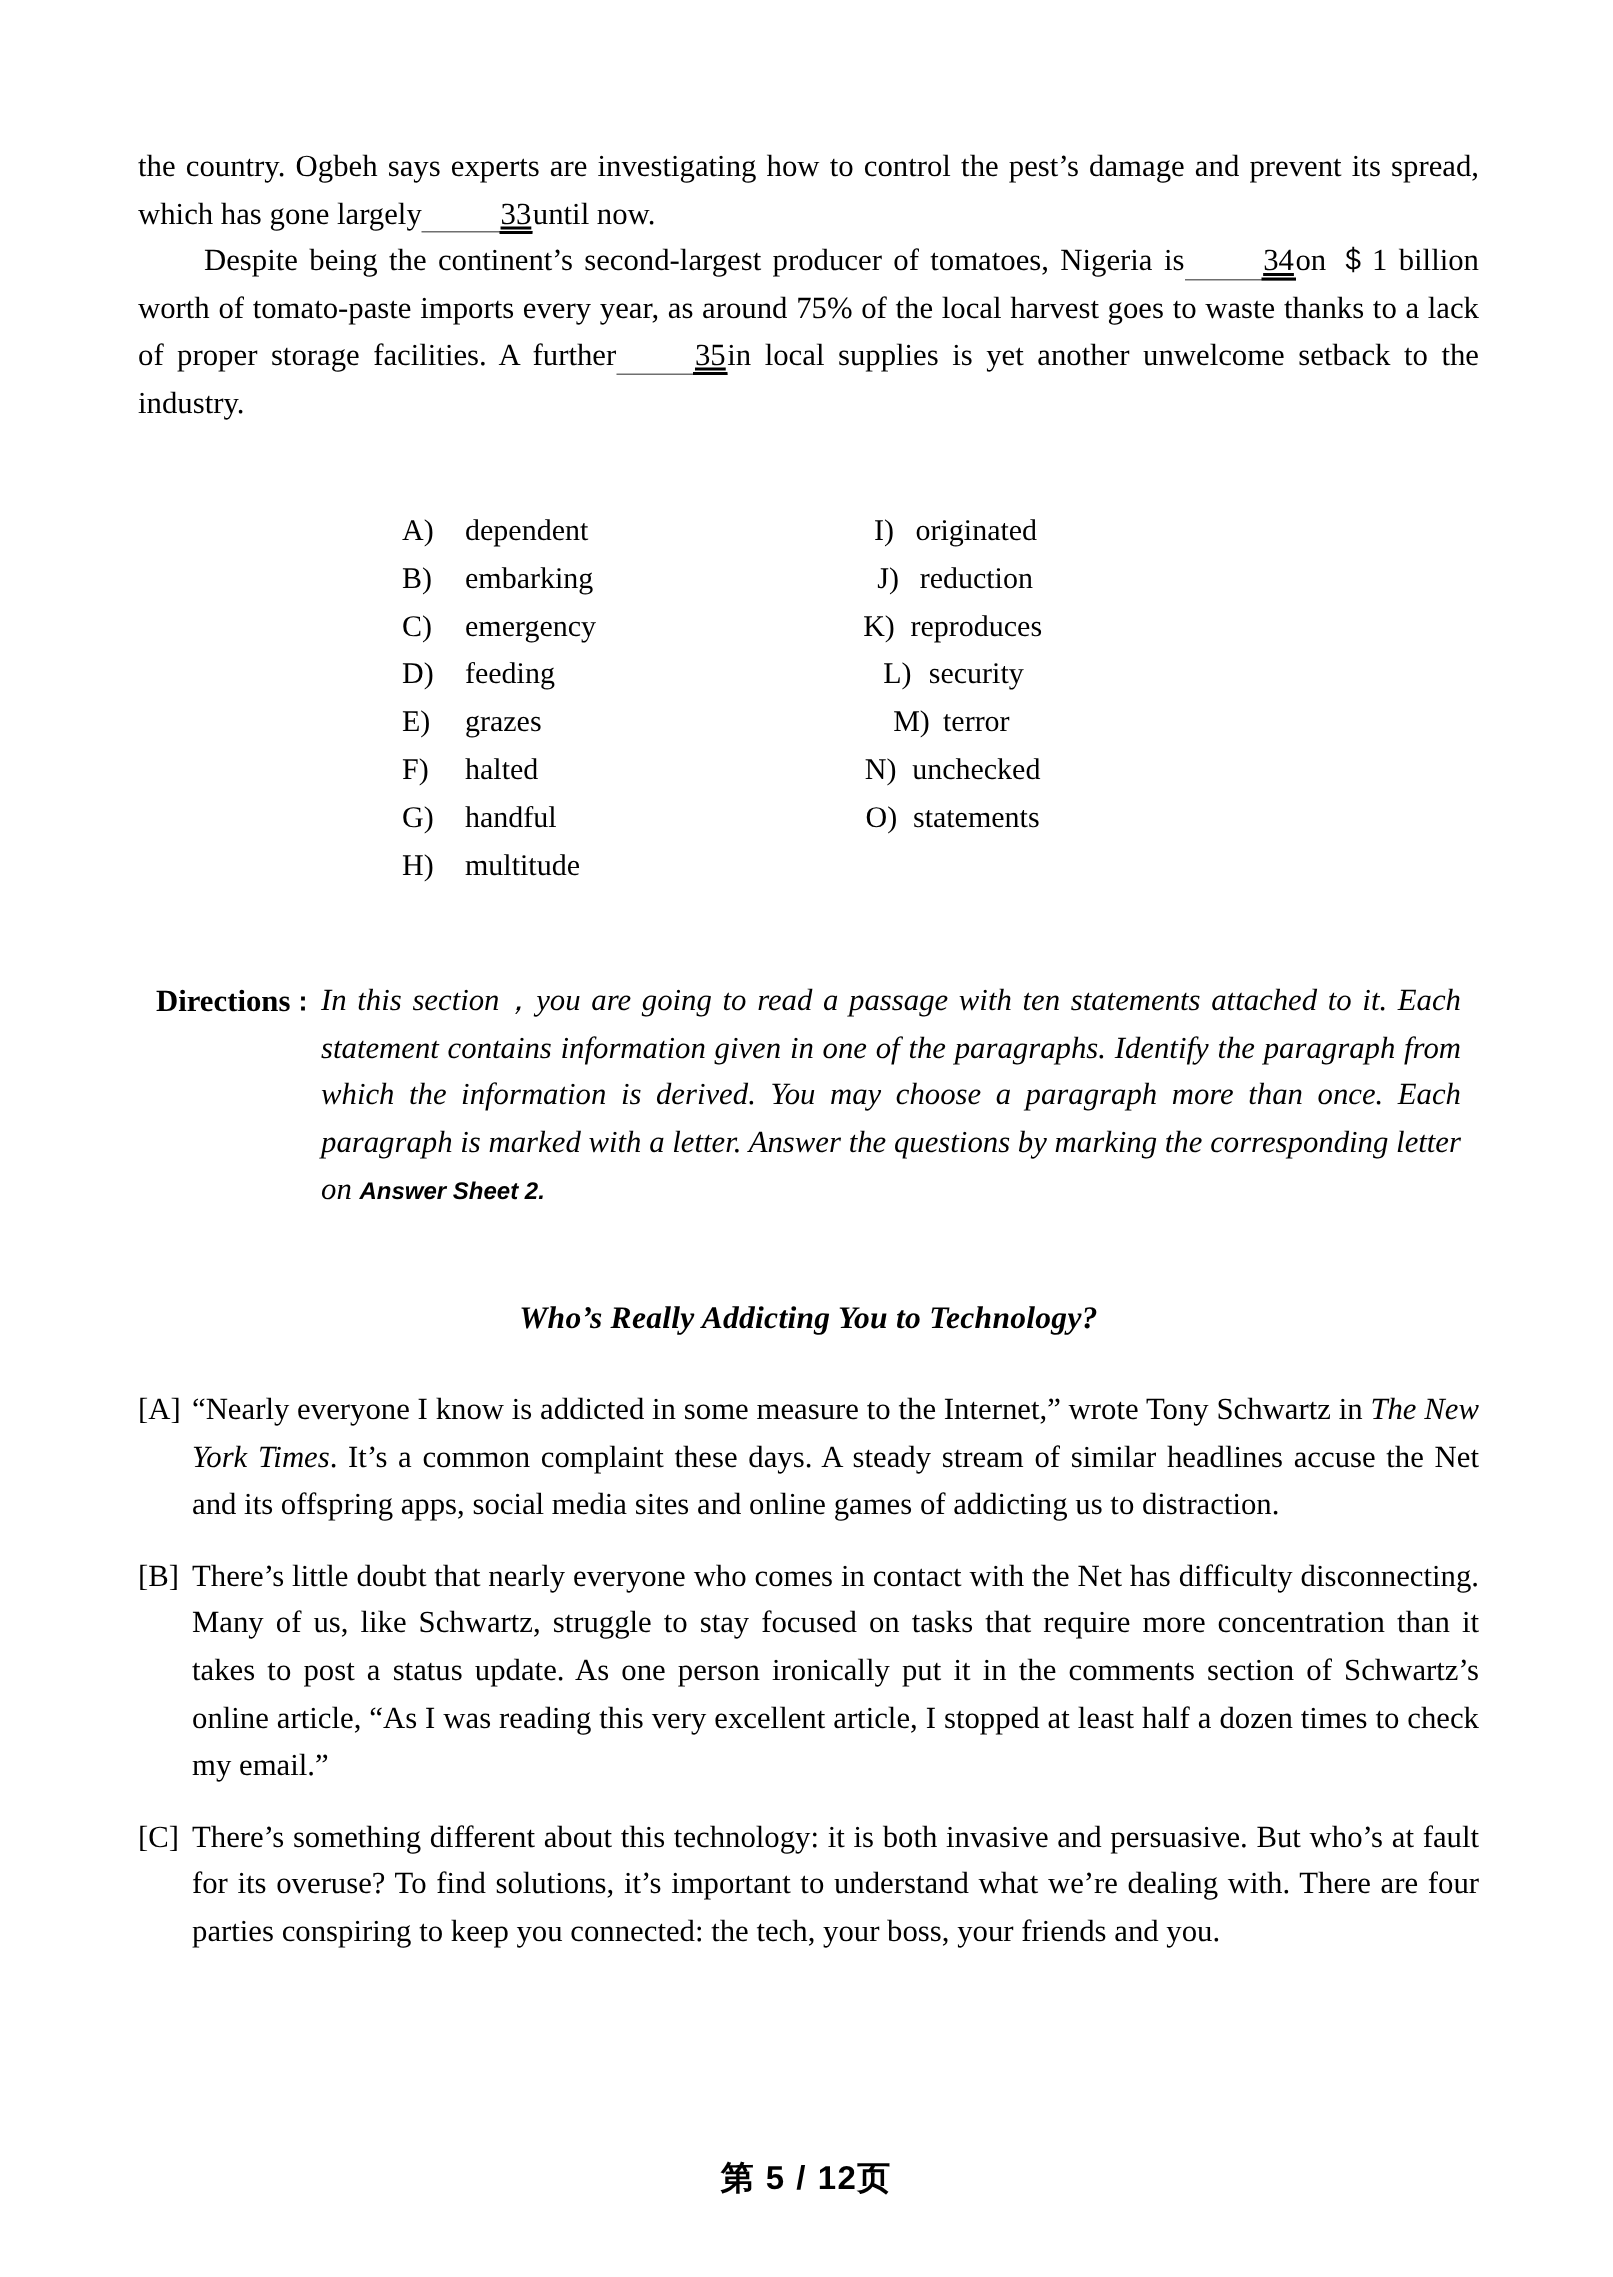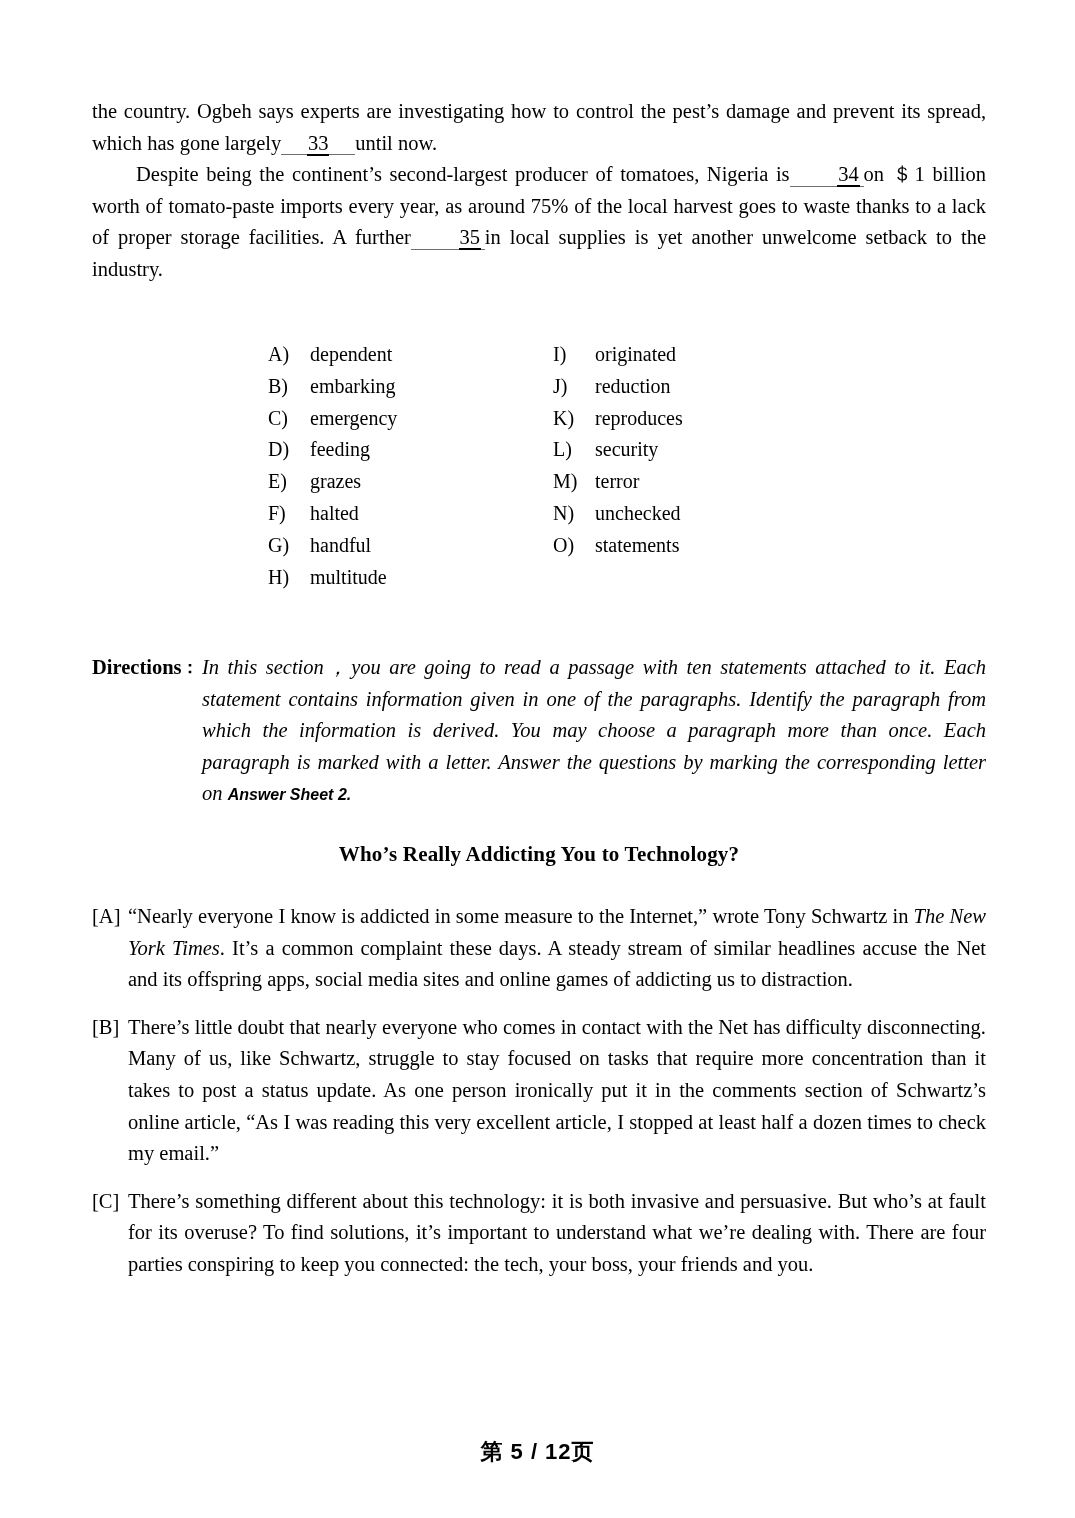--- a/index.html
+++ b/index.html
@@ -35,43 +35,44 @@
     margin: 0;
   }
   .para.indent {
     text-indent: 44px;
   }
 
   
   .blank {
     display: inline-block;
     min-width: 74px;
-    text-align: center;
+    text-align: right;
     border-bottom: 1.4px solid #6f6f6f;
     line-height: 1.06;
     position: relative;
+    text-decoration: underline;
   }
   .blank .num {
     border-bottom: 2.2px solid #000;
     padding: 0 1px;
   }
 
   
   .wordbank {
     position: absolute;
     left: 176px;
     top: 243px;
     width: 560px;
   }
   .wb-col {
     position: absolute;
     top: 0;
   }
   .wb-col.left  { left: 0px; }
-  .wb-col.right { left: 285px; }
+  .wb-col.right { left: 297px; text-align: center; }
   .wb-item {
     height: 31.8px;
     line-height: 31.8px;
     font-size: 20px;
     white-space: nowrap;
   }
   .wb-letter {
     display: inline-block;
     width: 42px;
   }
@@ -83,21 +84,21 @@
   .section-head {
     font-size: 22px;
     font-weight: bold;
     line-height: 30px;
     margin: 0;
   }
 
   
   .directions {
     position: relative;
-    margin: 0;
+    margin: 12px;
   }
   .dir-label {
     position: absolute;
     left: 0;
     top: 0;
     font-size: 20.5px;
     font-weight: bold;
     line-height: 31.6px;
     white-space: nowrap;
   }
@@ -196,21 +197,21 @@
     </div>
 
     <div style="position:absolute; left:0; top:550px; width:894px;">
 
 
       <div class="directions" style="margin-top:6px;">
         <span class="dir-label"><span>Directions</span><span class="dir-colon">：</span></span>
         <p class="dir-body"><span>In this section，you are going to read a passage with ten statements attached to it. Each statement contains information given in one of the paragraphs. Identify the paragraph from which the information is derived. You may choose a paragraph more than once. Each paragraph is marked with a letter. Answer the questions by marking the corresponding letter on </span><span class="answer-sheet">Answer Sheet 2.</span></p>
       </div>
 
-      <h3 class="passage-title" style="margin-top:28px;"><span>Who’s Really Addicting You to Technology</span><span>?</span></h3>
+      <h3 class="passage-title" style="margin-top:52px;font-style:italic;"><span>Who’s Really Addicting You to Technology</span><span>?</span></h3>
 
       <div class="pp" style="margin-top:32px;">
         <span class="pp-letter">[A]</span><span>“Nearly everyone I know is addicted in some measure to the Internet,” wrote Tony Schwartz in </span><em class="ital">The New York Times</em><span>. It’s a common complaint these days. A steady stream of similar headlines accuse the Net and its offspring apps, social media sites and online games of addicting us to distraction.</span>
       </div>
 
       <div class="pp" style="margin-top:16px;">
         <span class="pp-letter">[B]</span><span>There’s little doubt that nearly everyone who comes in contact with the Net has difficulty disconnecting. Many of us, like Schwartz, struggle to stay focused on tasks that require more concentration than it takes to post a status update. As one person ironically put it in the comments section of Schwartz’s online article, “As I was reading this very excellent article, I stopped at least half a dozen times to check my email.”</span>
       </div>
 
       <div class="pp" style="margin-top:16px;">

